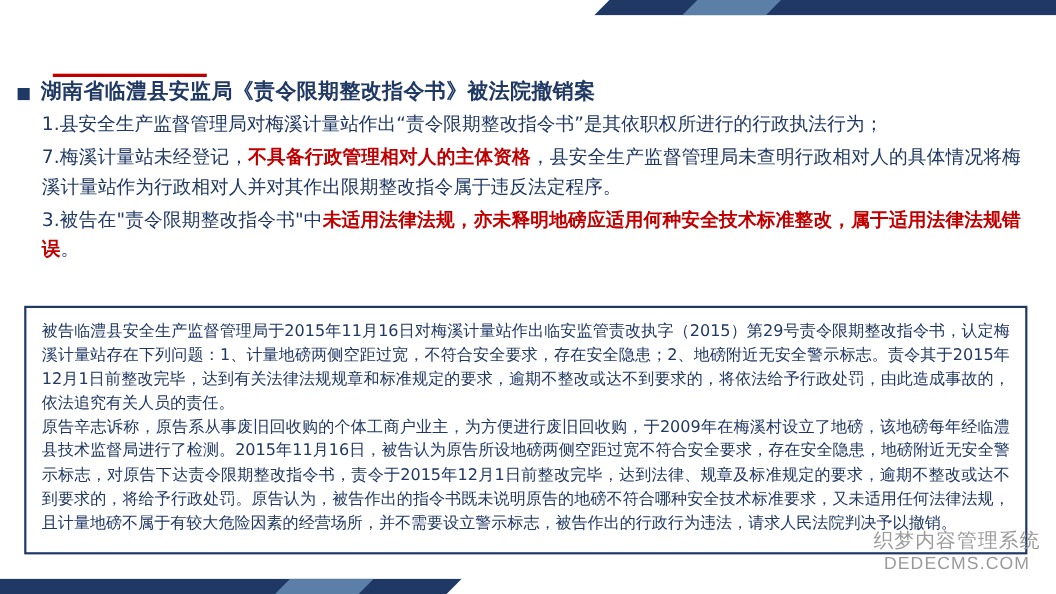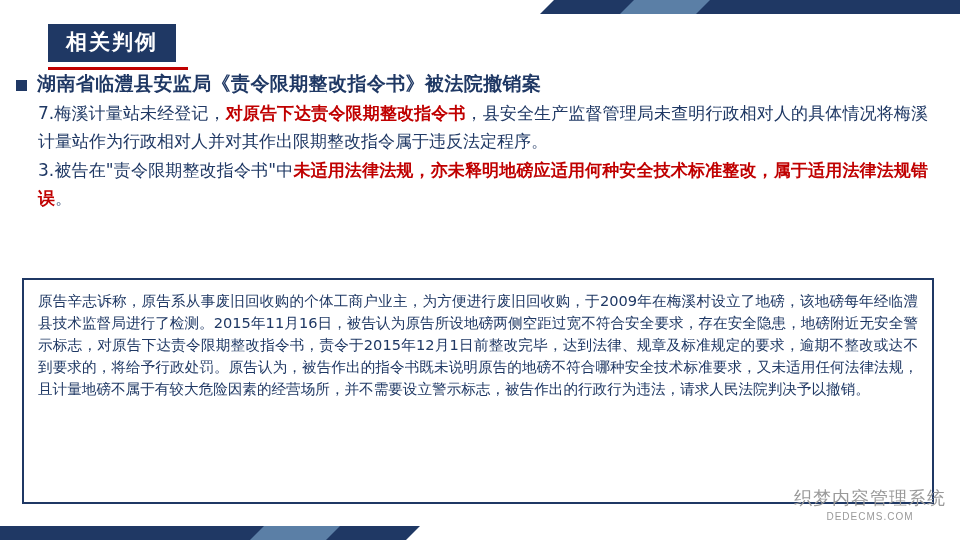--- a/index.html
+++ b/index.html
@@ -174,50 +174,51 @@
     bottom: 18px;
     text-align: center;
     color: #9a9a9a;
   }
   .wm-cn {
     font-size: 18px;
     font-family: "DejaVu Sans", "Liberation Sans", sans-serif;
     letter-spacing: 1px;
   }
   .wm-en {
-    font-size: 10px;
+    font-size: 16px;
     font-family: "Liberation Sans", sans-serif;
     letter-spacing: 1px;
     margin-top: 1px;
   }
 </style>
 </head>
 <body>
 
 <div class="slide">
 
   <div class="corner-top">
     <div class="bar1"></div>
     <div class="bar2"></div>
   </div>
 
-  <div class="title-tag">相关判例</div>
   <div class="title-underline"></div>
 
   <div class="heading-row">
     <div class="sq-bullet"></div>
     <div class="heading-text">湖南省临澧县安监局《责令限期整改指令书》被法院撤销案</div>
   </div>
 
   <div class="body-block">
-    <p><span>7.梅溪计量站未经登记，</span><span class="red-bold">对原告下达责令限期整改指令书</span><span>，县安全生产监督管理局未查明行政相对人的具体情况将梅溪计量站作为行政相对人并对其作出限期整改指令属于违反法定程序。</span></p>
+    <p><span>1.县安全生产监督管理局对梅溪计量站作出“责令限期整改指令书”是其依职权所进行的行政执法行为；</span></p>
+    <p><span>7.梅溪计量站未经登记，</span><span class="red-bold">不具备行政管理相对人的主体资格</span><span>，县安全生产监督管理局未查明行政相对人的具体情况将梅溪计量站作为行政相对人并对其作出限期整改指令属于违反法定程序。</span></p>
     <p><span>3.被告在"责令限期整改指令书"中</span><span class="red-bold">未适用法律法规，亦未释明地磅应适用何种安全技术标准整改，属于适用法律法规错误</span><span>。</span></p>
   </div>
 
   <div class="fact-box">
+    <p>被告临澧县安全生产监督管理局于2015年11月16日对梅溪计量站作出临安监管责改执字（2015）第29号责令限期整改指令书，认定梅溪计量站存在下列问题：1、计量地磅两侧空距过宽，不符合安全要求，存在安全隐患；2、地磅附近无安全警示标志。责令其于2015年12月1日前整改完毕，达到有关法律法规规章和标准规定的要求，逾期不整改或达不到要求的，将依法给予行政处罚，由此造成事故的，依法追究有关人员的责任。</p>
     <p>原告辛志诉称，原告系从事废旧回收购的个体工商户业主，为方便进行废旧回收购，于2009年在梅溪村设立了地磅，该地磅每年经临澧县技术监督局进行了检测。2015年11月16日，被告认为原告所设地磅两侧空距过宽不符合安全要求，存在安全隐患，地磅附近无安全警示标志，对原告下达责令限期整改指令书，责令于2015年12月1日前整改完毕，达到法律、规章及标准规定的要求，逾期不整改或达不到要求的，将给予行政处罚。原告认为，被告作出的指令书既未说明原告的地磅不符合哪种安全技术标准要求，又未适用任何法律法规，且计量地磅不属于有较大危险因素的经营场所，并不需要设立警示标志，被告作出的行政行为违法，请求人民法院判决予以撤销。</p>
   </div>
 
   <div class="watermark">
     <div class="wm-cn">织梦内容管理系统</div>
     <div class="wm-en">DEDECMS.COM</div>
   </div>
 
   <div class="corner-bottom">
     <div class="bar1"></div>

